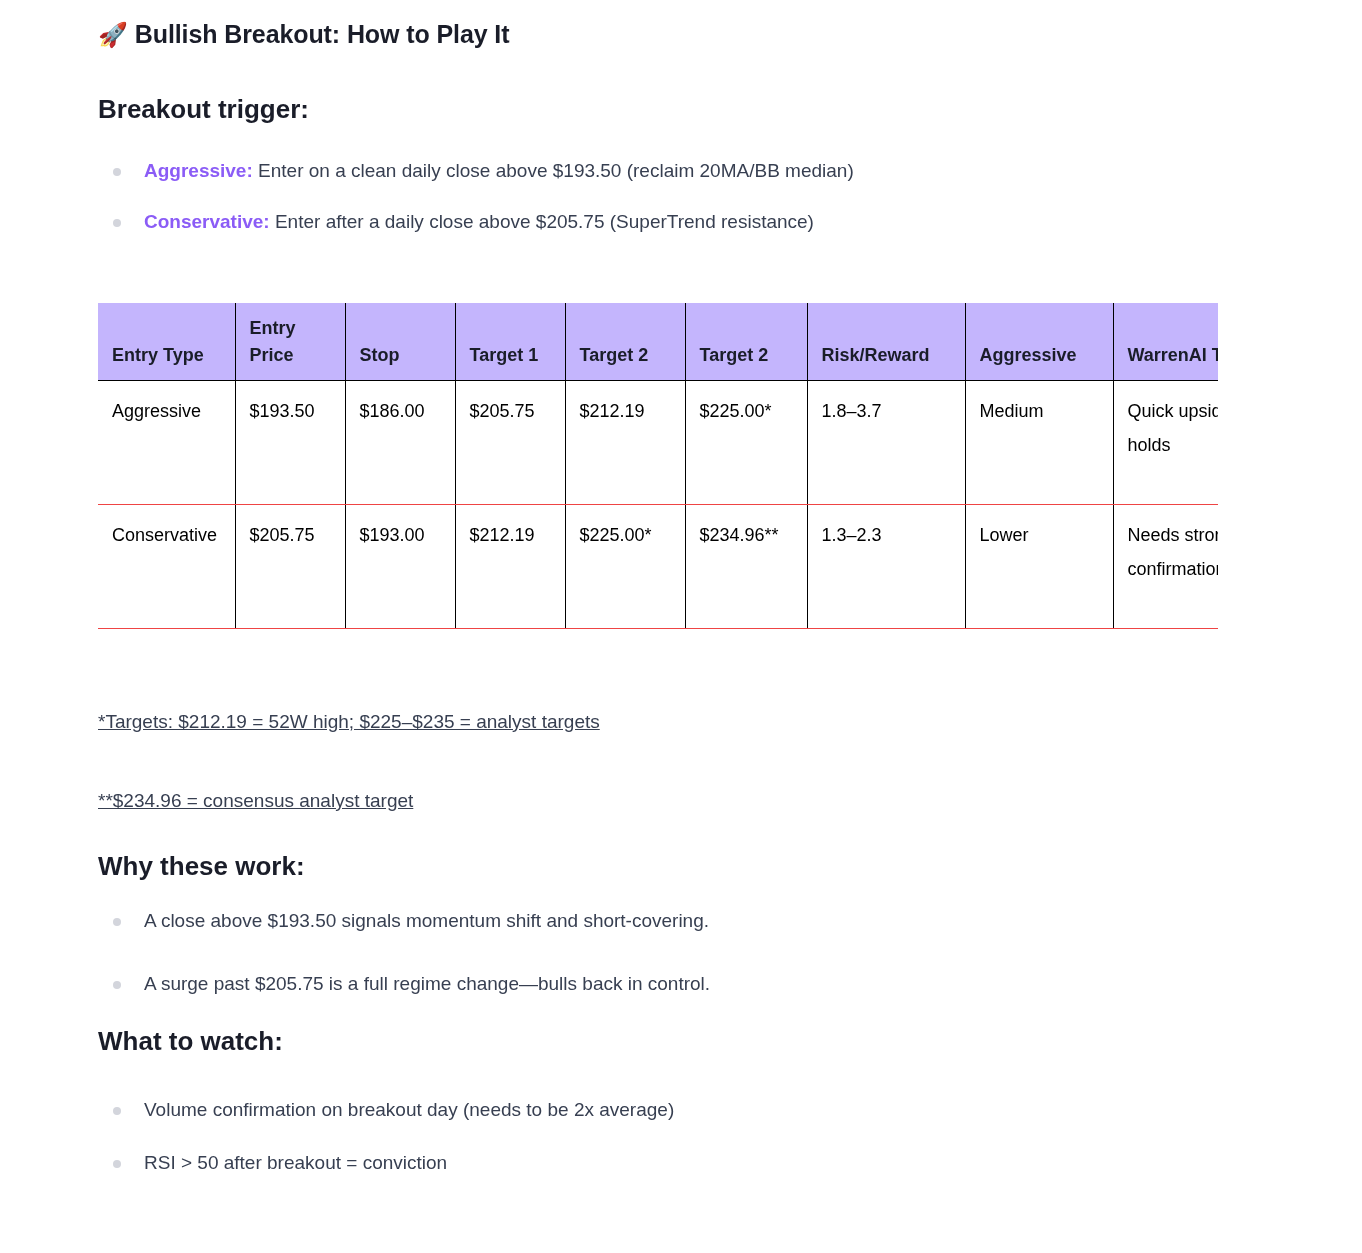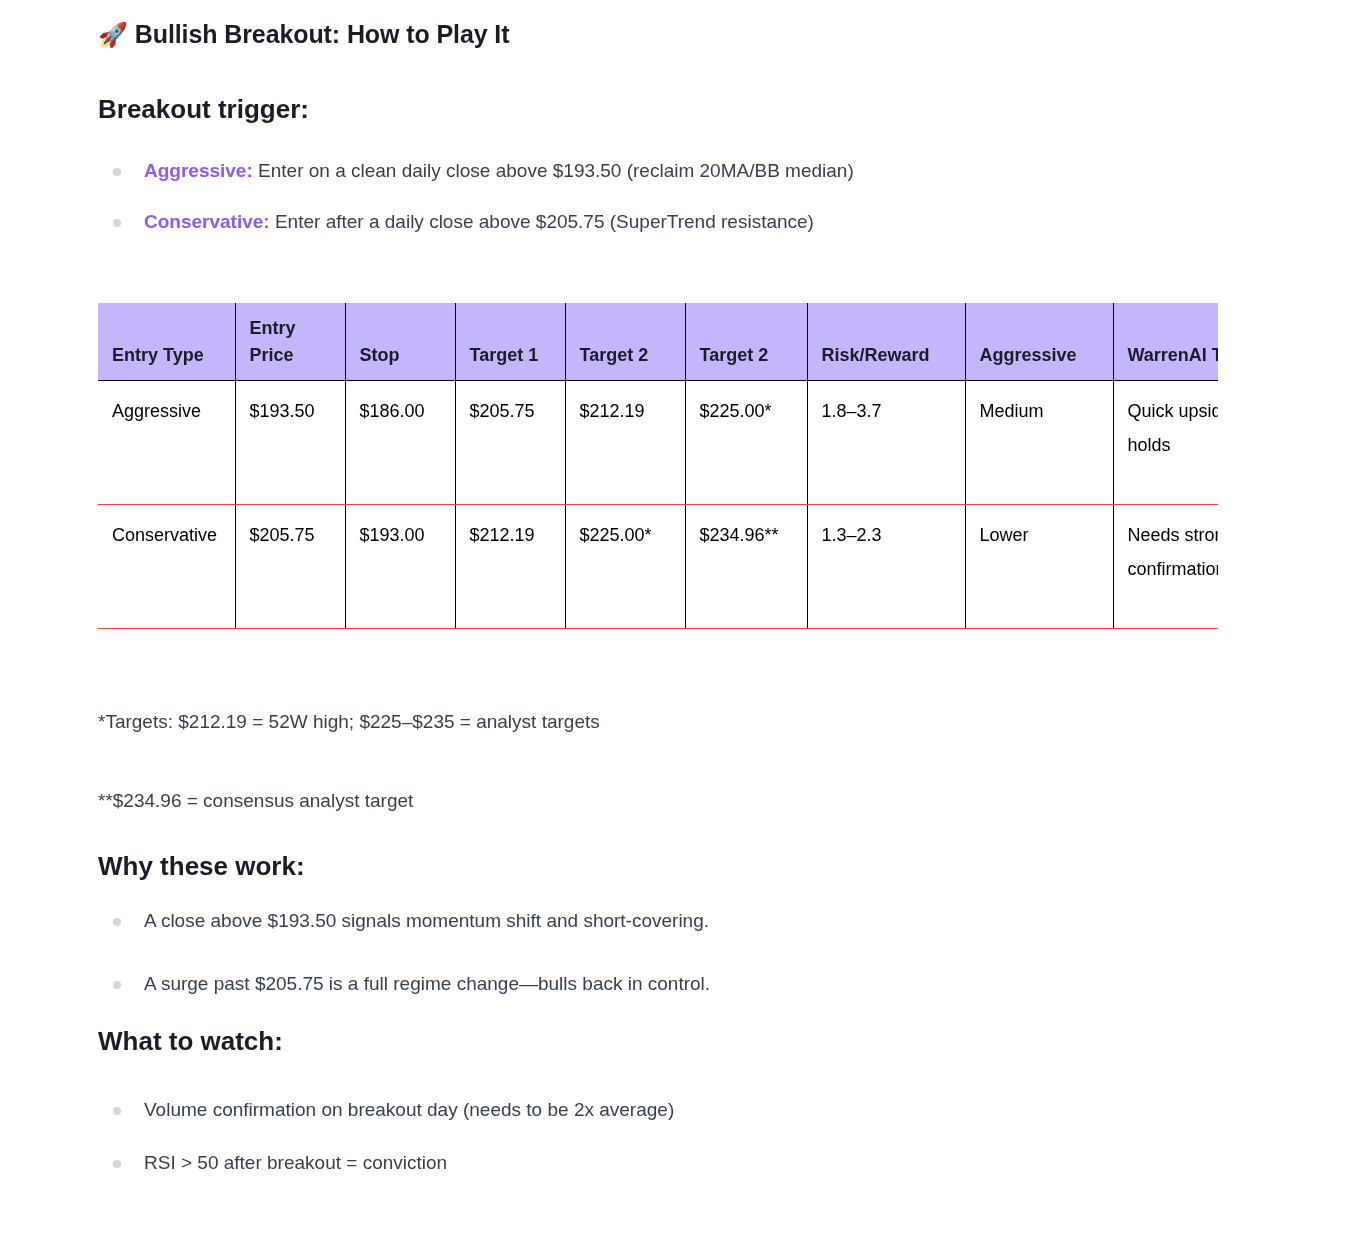--- a/index.html
+++ b/index.html
@@ -138,20 +138,21 @@
   .col-conf       { width: 148px; }
   .col-take       { width: 225px; }
 
   
   .footnote {
     margin: 0;
     padding-left: 98px;
     font-size: 19px;
     line-height: 26px;
     color: #373f51;
+    text-decoration: underline;
   }
   .fn-1 { padding-top: 80px; }
   .fn-2 { padding-top: 53px; }
 
   .gap-why   { height: 40px; }
   .gap-watch { height: 32px; }
 </style>
 </head>
 <body>
 

